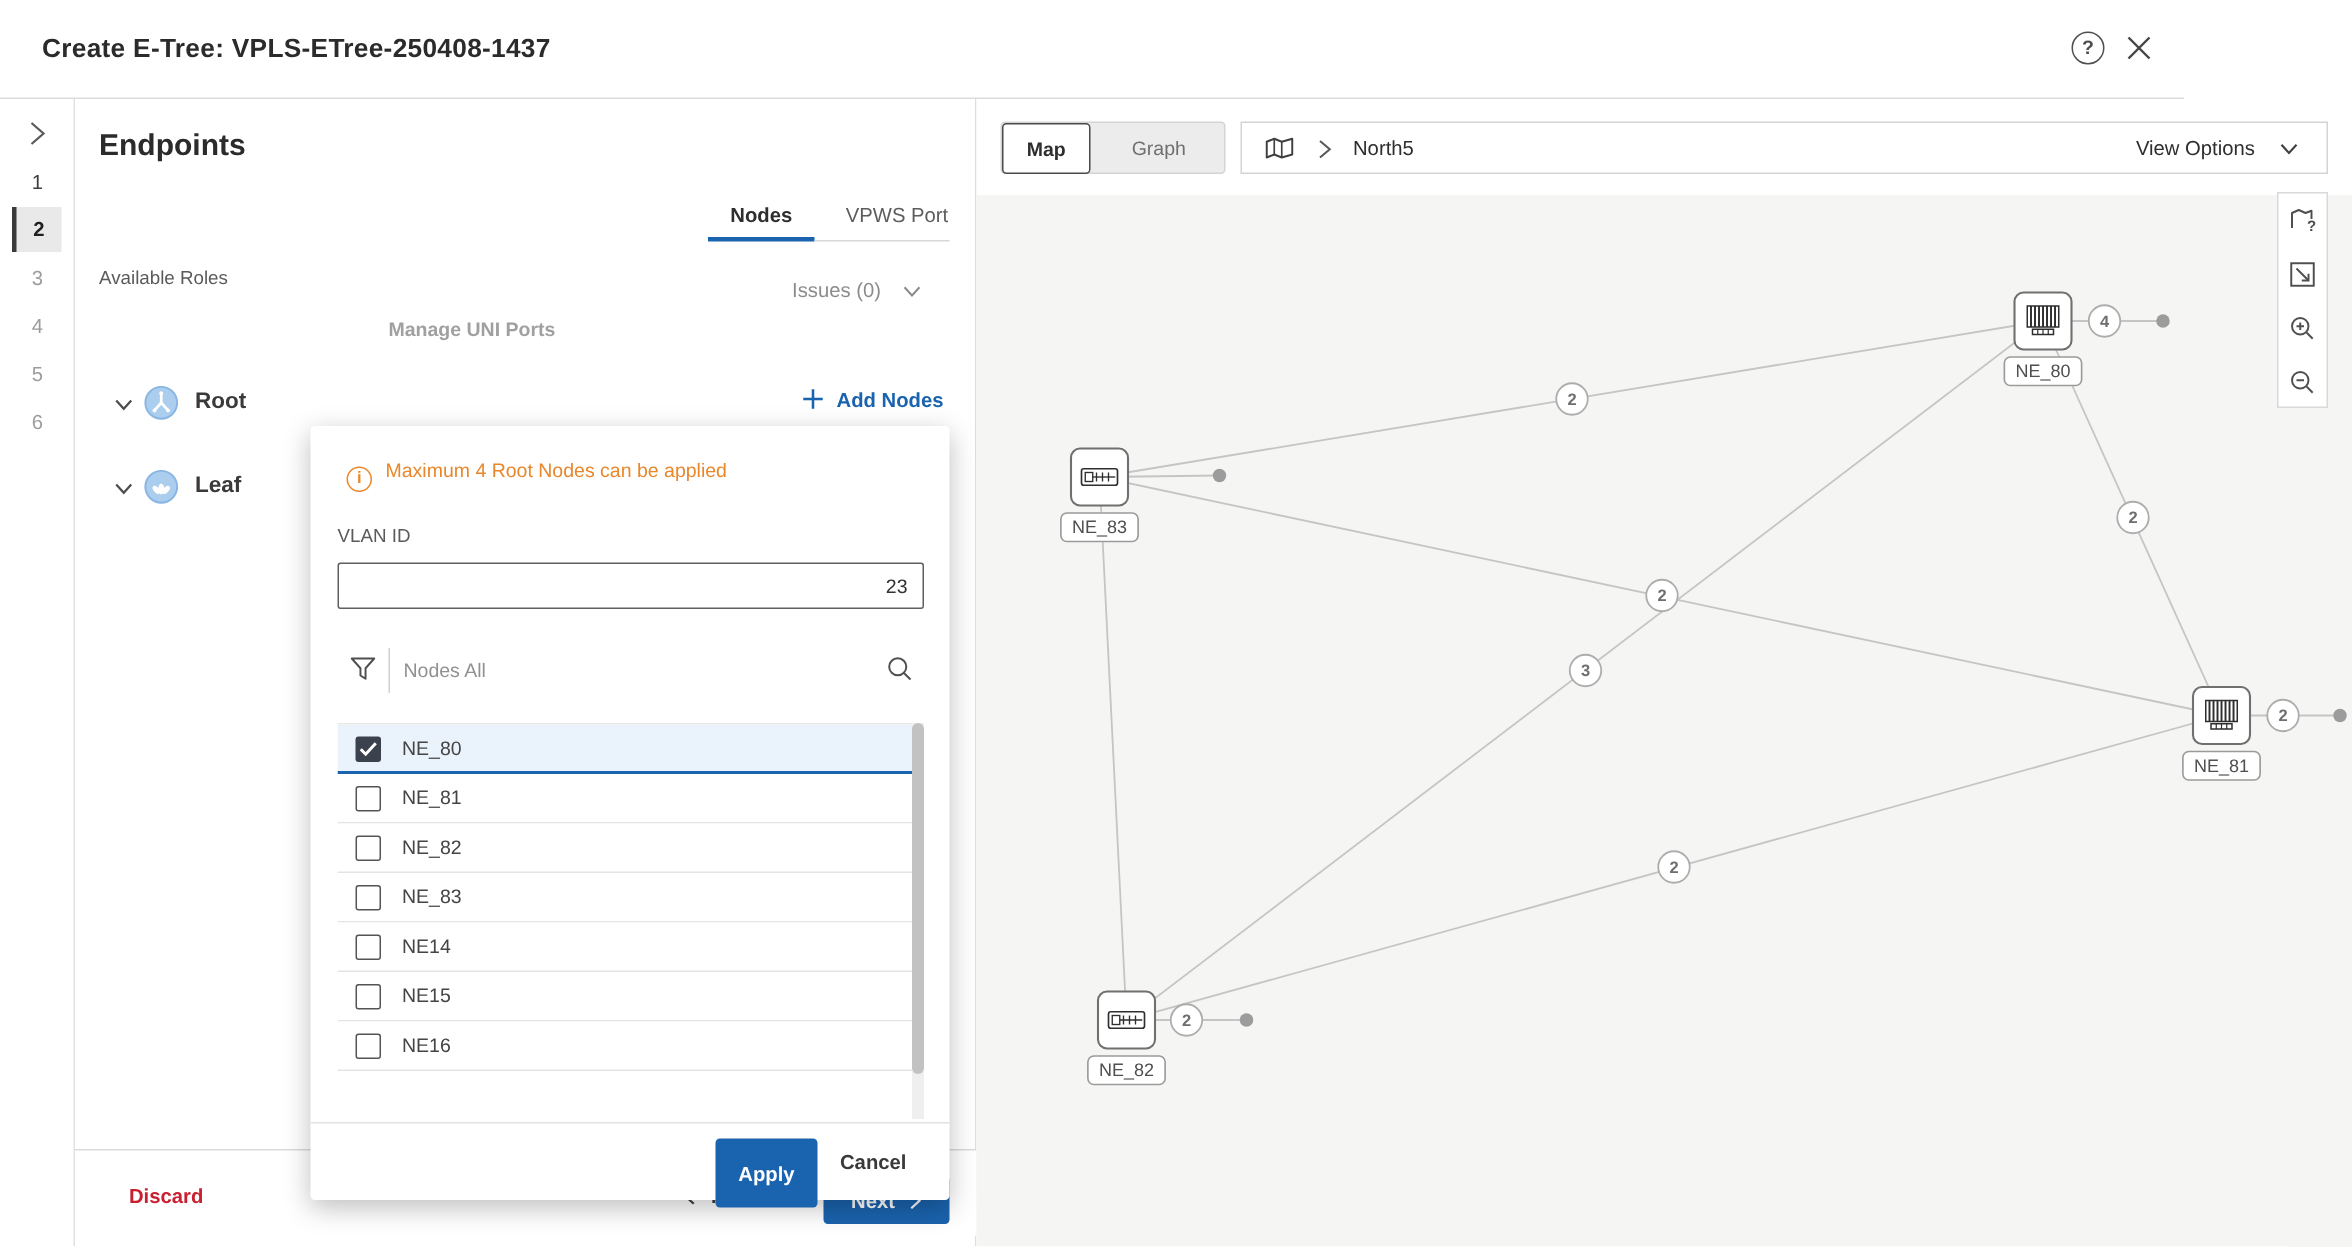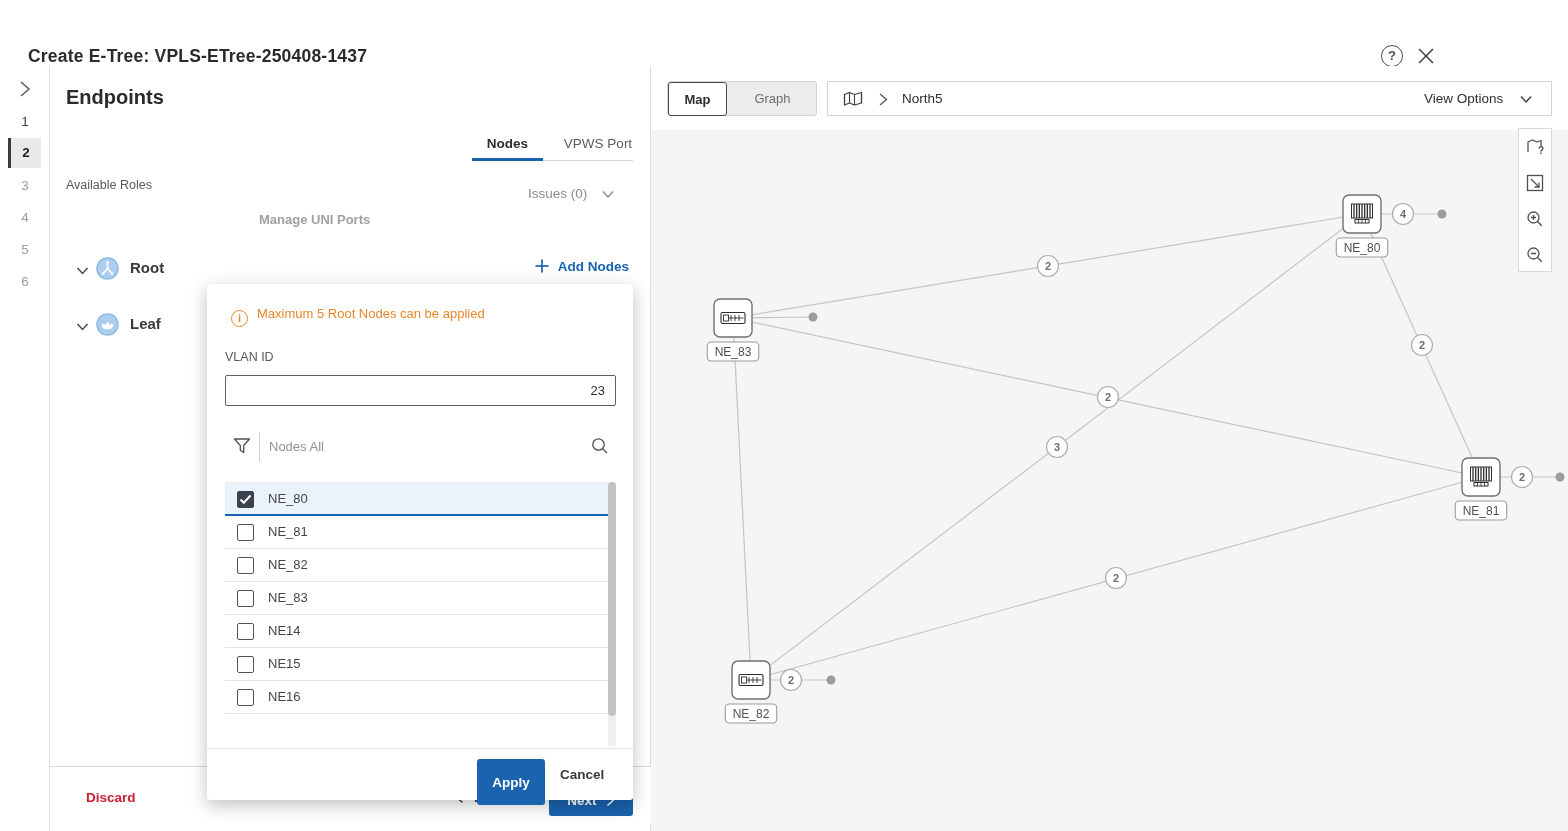--- a/index.html
+++ b/index.html
@@ -1,20 +1,20 @@
 <!DOCTYPE html>
 <html><head>
 <meta charset="utf-8">
 <style>
   * { margin:0; padding:0; box-sizing:border-box; }
   html,body { width:1568px; height:831px; background:#fff; font-family:"Liberation Sans",sans-serif; color:#333; overflow:hidden; }
   #app { position:relative; width:1568px; height:831px; background:#fff; border-radius:8px 8px 0 0; overflow:hidden; }
 
   
-  #titlebar { position:absolute; left:0; top:0; width:1456px; height:66px; background:#fff; border-bottom:1px solid #dcdcdc;margin-top:24px; }
+  #titlebar { position:absolute; left:0; top:0; width:1456px; height:66px; background:#fff; border-bottom:1px solid #dcdcdc; }
   #titlebar h1 { position:absolute; left:28px; top:22px; font-size:17.5px; font-weight:bold; color:#2b2b2b; letter-spacing:.2px; }
   .help-btn { position:absolute; right:53px; top:21px; width:22px; height:22px; border:1.6px solid #4f4f4f; border-radius:50%; color:#4f4f4f; font-size:13px; font-weight:bold; text-align:center; line-height:19px; cursor:pointer; }
   .close-btn { position:absolute; right:20px; top:22px; width:20px; height:20px; cursor:pointer; }
 
   
   #stepper { position:absolute; left:0; top:66px; width:50px; height:765px; background:#fff; border-right:1px solid #e2e2e2; }
   .step-expand { position:absolute; left:14px; top:12px; width:22px; height:22px; cursor:pointer; }
   .step { position:absolute; left:0; width:50px; height:26px; text-align:center; font-size:13.5px; line-height:26px; color:#9c9c9c; cursor:pointer; }
   .step.done { color:#3f3f3f; }
   .step.active-box { left:8px; width:33px; height:30px; background:#e9e9e9; color:#1f1f1f; font-weight:bold; line-height:30px; border-left:3px solid #3a3a3a; }
@@ -193,21 +193,21 @@
           </svg><span>Previous</span></span>
       <button id="next-btn"><span>Next</span><svg width="9" height="13">
             <path d="M1.5 1.5 L7 6.5 L1.5 11.5" fill="none" stroke="#fff" stroke-width="1.5"></path>
           </svg></button>
 
     </div>
   </div>
 
   <div id="popup">
     <div id="popup-warning">
-      <span class="winfo">i</span><span>Maximum 5 Root Nodes can be applied</span>
+      <span class="winfo">i</span><span>Maximum 4 Root Nodes can be applied</span>
     </div>
     <div class="field-label" id="vlan-label">VLAN ID</div>
     <input id="vlan-input" value="23" style="">
     <div id="filter-row">
       <span id="filter-icon">
         <svg width="20" height="20">
             <path d="M2.5 3 H17.5 L11.7 9.5 V16.5 L8.3 14.3 V9.5 Z" fill="none" stroke="#4f4f4f" stroke-width="1.3" stroke-linejoin="round"></path>
           </svg>
       </span>
       <span id="filter-divider"></span>

